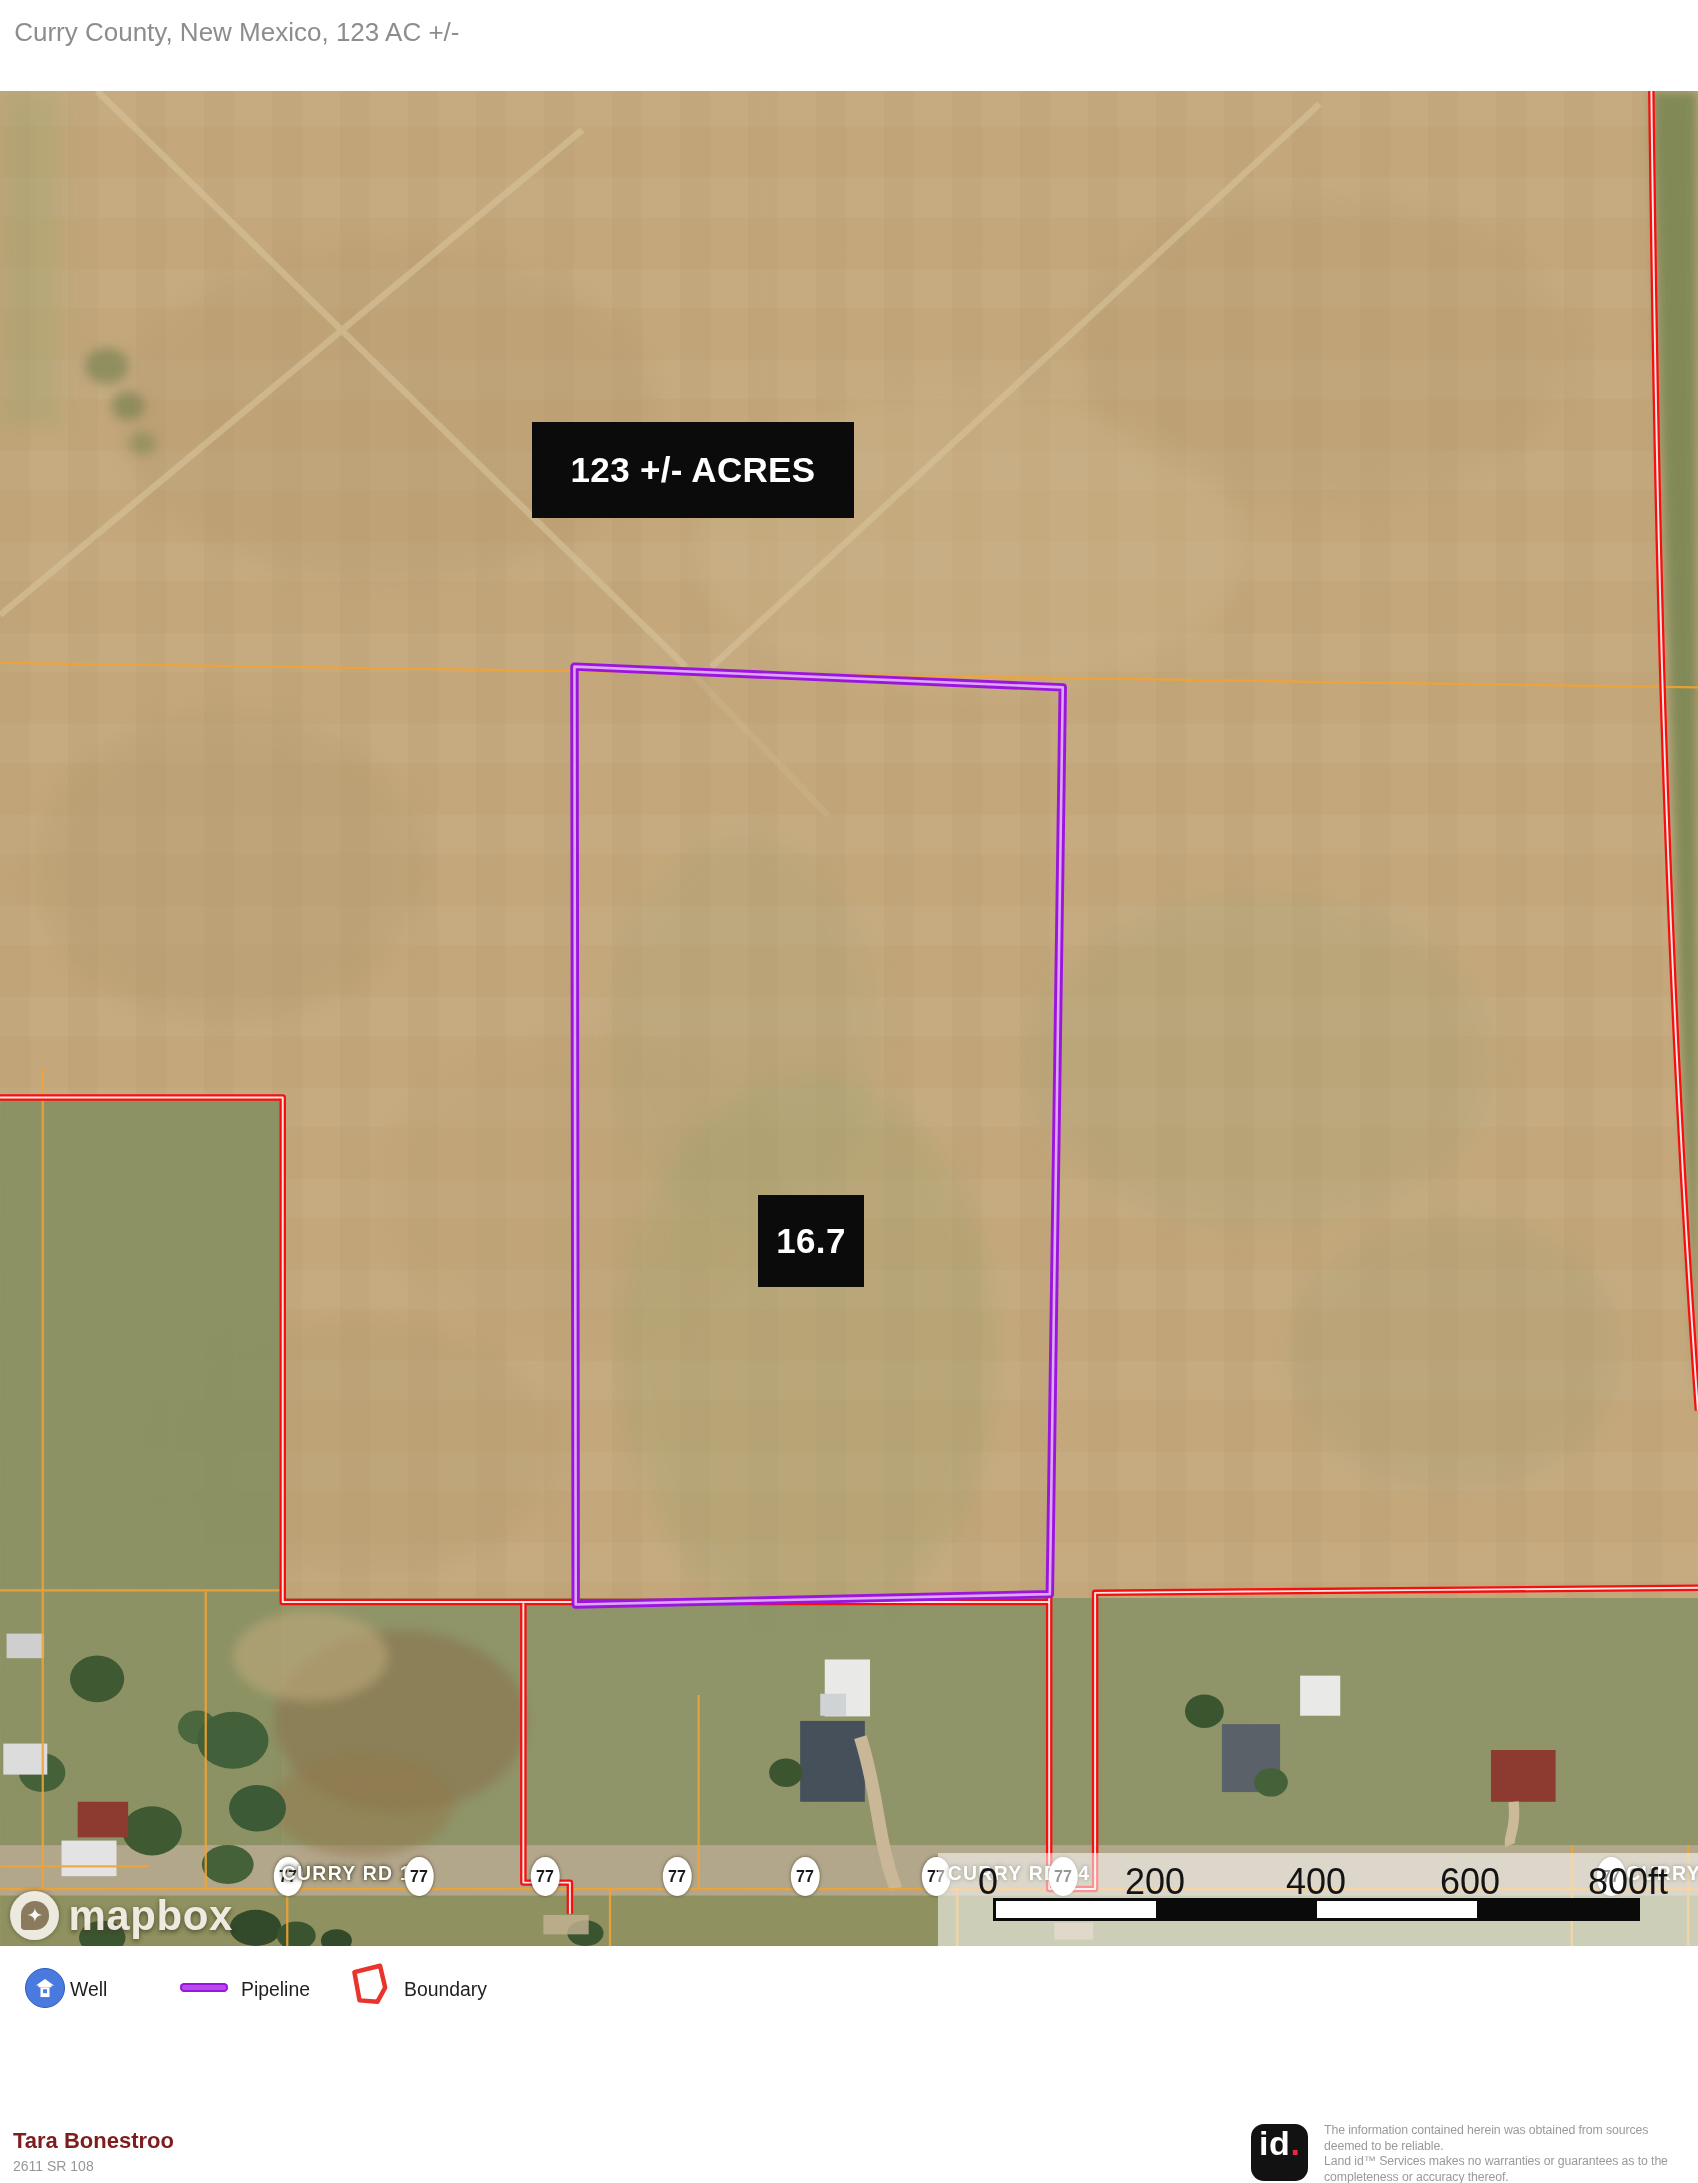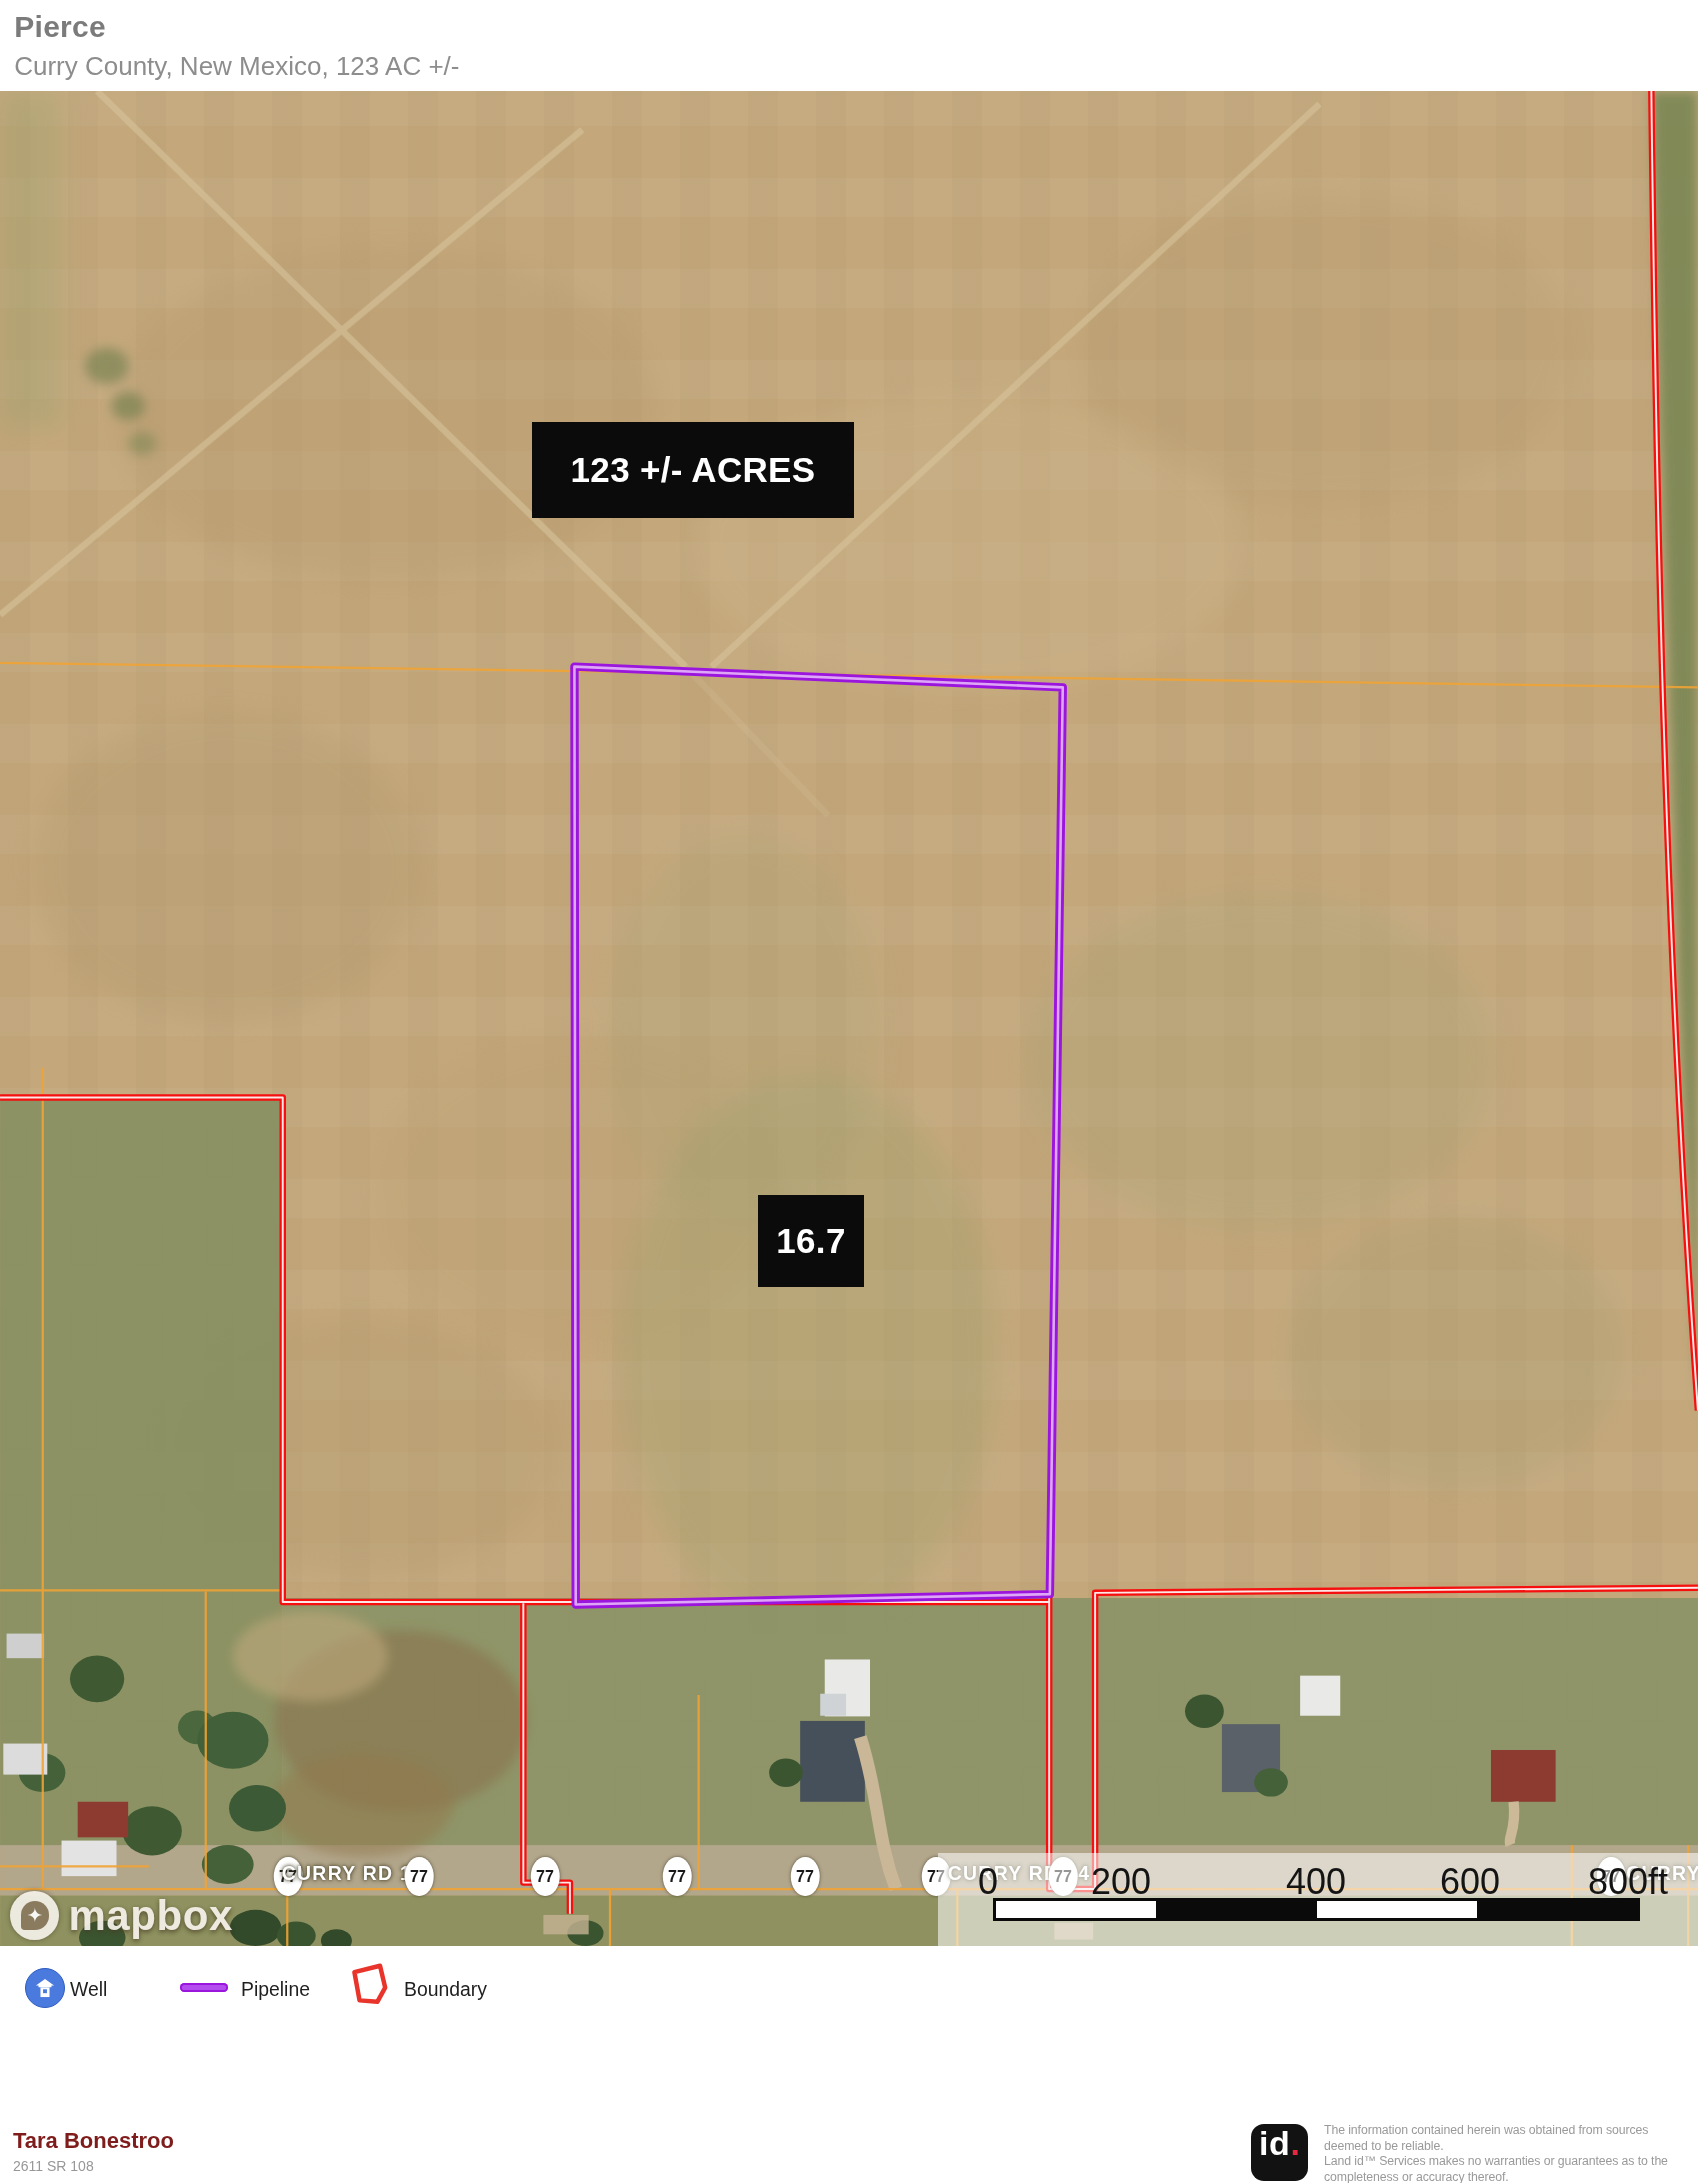--- a/index.html
+++ b/index.html
@@ -72,21 +72,20 @@
     background:#121212;display:flex;justify-content:center;}
   .idlogo .idtxt{color:#ffffff;font-size:34px;font-weight:bold;letter-spacing:0.6px;}
   .idlogo .iddot{color:#e8283c;font-size:34px;font-weight:bold;}
   .disclaimer{position:absolute;left:1324px;top:2123px;width:366px;font-size:12.3px;line-height:15.5px;
     color:#9a9a9a;letter-spacing:-0.1px;}
 </style>
 </head>
 <body>
 
 <div class="hdr">
-  <div class="hdr-title">Pierce</div>
   <div class="hdr-sub">Curry County, New Mexico, 123 AC +/-</div>
 </div>
 
 <div class="map">
   <svg viewBox="0 0 2625 2868" width="1698" height="1855">
     <defs>
       <filter id="soft" x="-40%" y="-40%" width="180%" height="180%">
           <feGaussianBlur stdDeviation="18"></feGaussianBlur>
         </filter>
       <filter id="soft2" x="-40%" y="-40%" width="180%" height="180%">
@@ -236,21 +235,21 @@
   <div class="mbx">
     <div class="mbx-circle">
       <div class="mbx-pin">✦</div>
     </div>
     <div class="mbx-word">mapbox</div>
   </div>
 
   <div class="scalepanel"></div>
   <div class="scaleticks">
     <span style="left:988px;">0</span>
-    <span style="left:1121px;">200</span>
+    <span style="left:1155px;">200</span>
     <span style="left:1316px;">400</span>
     <span style="left:1470px;">600</span>
     <span style="left:1628px;">800ft</span>
   </div>
   <div class="scalebar">
     <div class="seg-w"></div>
       <div class="seg-b"></div>
       <div class="seg-w"></div>
       <div class="seg-b"></div>
   </div>

